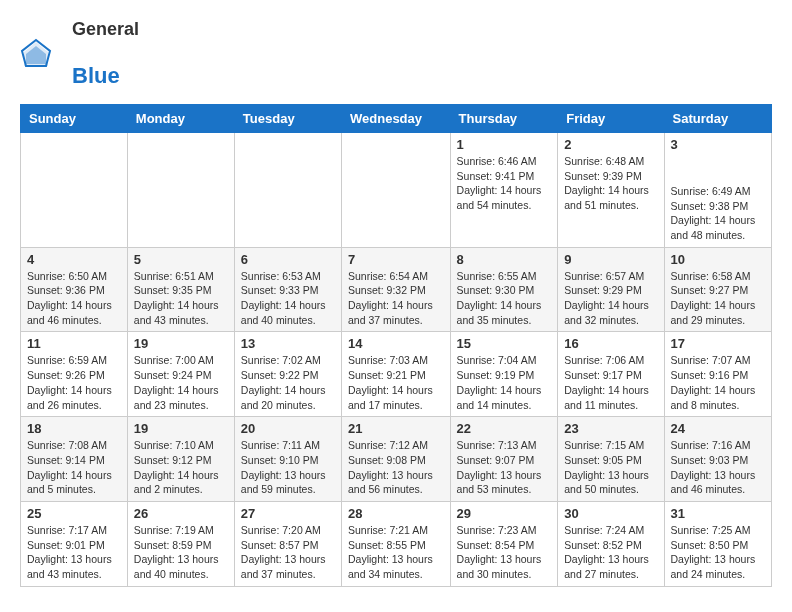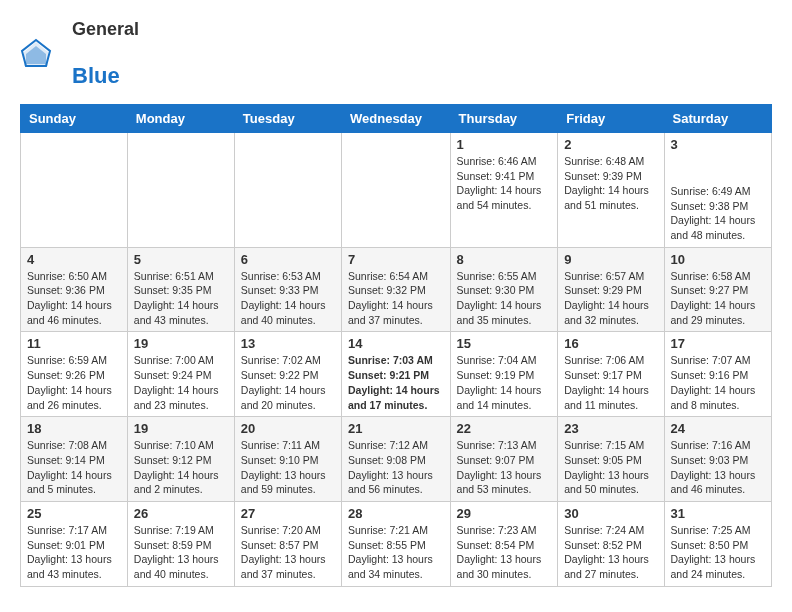--- a/index.html
+++ b/index.html
@@ -222,21 +222,21 @@
         </td>
         <td>
           <div class="day-number">13</div>
           <div class="day-data" style="white-space: pre-line;">Sunrise: 7:02 AM
 Sunset: 9:22 PM
 Daylight: 14 hours
 and 20 minutes.</div>
         </td>
         <td>
           <div class="day-number">14</div>
-          <div class="day-data" style="white-space: pre-line; font-weight: bold;">Sunrise: 7:03 AM
+          <div class="day-data" style="white-space: pre-line;">Sunrise: 7:03 AM
 Sunset: 9:21 PM
 Daylight: 14 hours
 and 17 minutes.</div>
         </td>
         <td>
           <div class="day-number">15</div>
           <div class="day-data" style="white-space: pre-line;">Sunrise: 7:04 AM
 Sunset: 9:19 PM
 Daylight: 14 hours
 and 14 minutes.</div>

